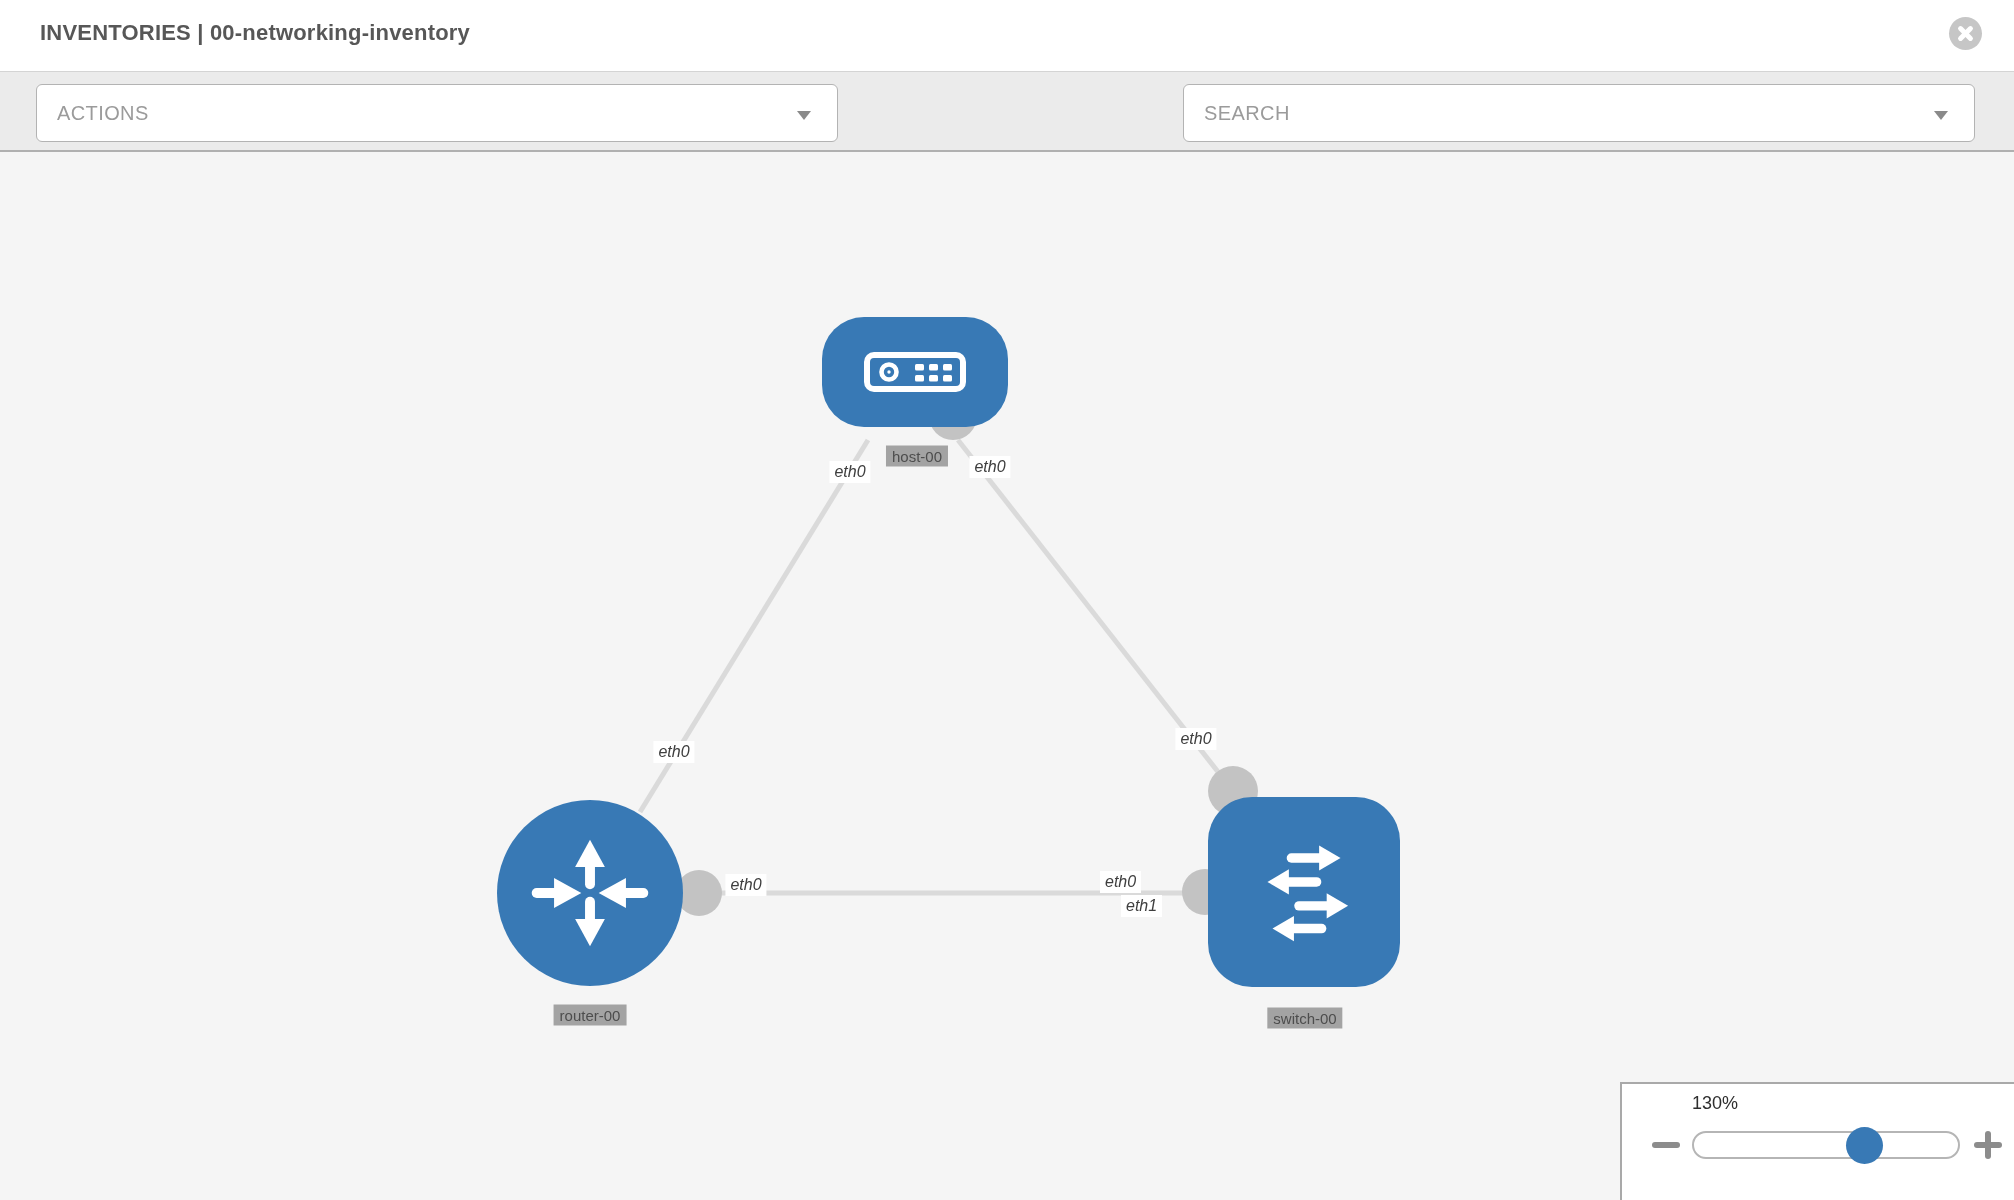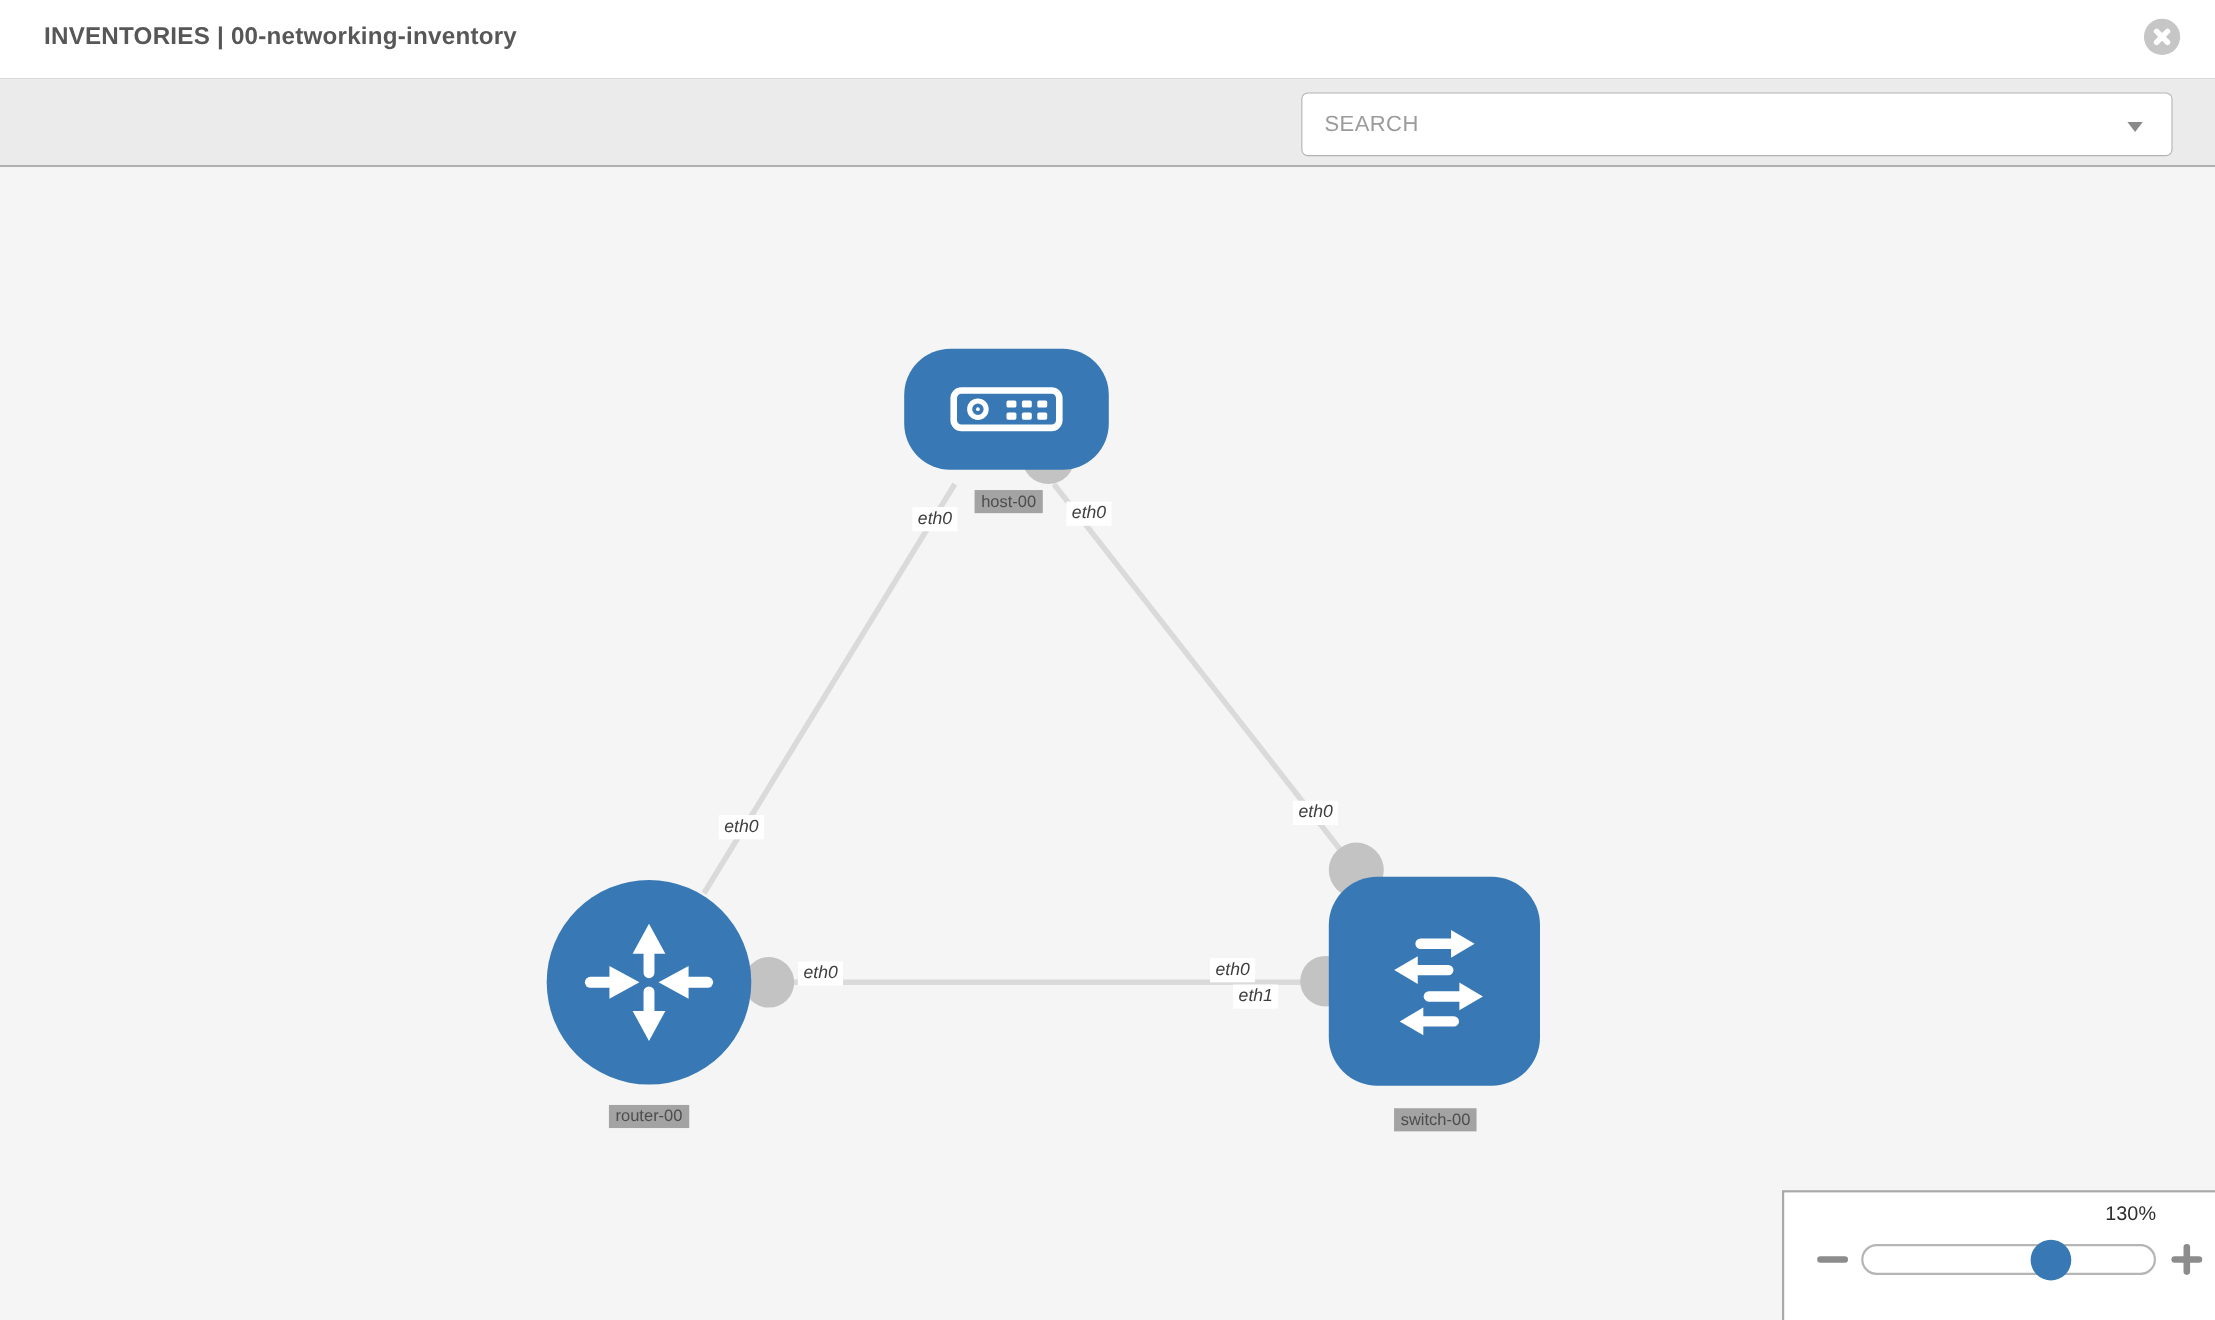--- a/index.html
+++ b/index.html
@@ -47,21 +47,21 @@
     font-size:15px; padding:2px 6px; white-space:nowrap;
     transform:translate(-50%,-50%); }
   .if-label { position:absolute; z-index:3; background:#ffffff; color:#3e3e3e;
     font-size:16px; padding:2px 5px; white-space:nowrap;font-style:italic; }
   .if-center { transform:translate(-50%,-50%); }
   .if-over { z-index:4; }
 
   
   .zoom-panel { position:absolute; left:1620px; top:930px; width:500px; height:360px;
     background:#ffffff; border:2px solid #a9a9a9; z-index:5; }
-  .zoom-level { position:absolute; left:70px; top:9px; width:268px; text-align:right;
+  .zoom-level { position:absolute; left:70px; top:9px; width:268px; text-align:left;
     font-size:18px; color:#2e2e2e; }
   .zoom-minus { position:absolute; left:30px; top:58px; width:28px; height:6px;
     background:#8c8c8c; border-radius:3px; cursor:pointer; }
   .zoom-track { position:absolute; left:70px; top:47px; width:268px; height:28px;
     background:#ffffff; border:2px solid #b5b5b5; border-radius:15px; cursor:pointer; }
   .zoom-thumb { position:absolute; left:224px; top:43px; width:37px; height:37px;
     border-radius:50%; background:#3879b5; cursor:pointer; }
   .zoom-plus { position:absolute; left:352px; top:47px; width:28px; height:28px; cursor:pointer; }
   .zoom-plus .h { position:absolute; left:0; top:11px; width:28px; height:6px;
     background:#8c8c8c; border-radius:3px; }
@@ -73,20 +73,24 @@
 
 <div class="header">
   <div class="header-title">INVENTORIES | 00-networking-inventory</div>
   <div class="close-btn">
     <div class="bar b1"></div>
     <div class="bar b2"></div>
   </div>
 </div>
 
 <div class="toolbar">
+  <div class="combo combo-actions">
+    <span class="ph">ACTIONS</span>
+    <span class="caret"></span>
+  </div>
 
   <div class="tool-icon" style="left:1052px;">
     <svg viewBox="0 0 24 24">
       <circle cx="16.2" cy="7.8" r="4.3" fill="none" stroke="#858d93" stroke-width="3.4"></circle>
       <rect x="15.2" y="1.0" width="9" height="7" fill="#ebebeb" transform="rotate(45 19.7 4.5)"></rect>
       <line x1="4.6" y1="19.6" x2="13.0" y2="11.2" stroke="#858d93" stroke-width="4.6" stroke-linecap="round"></line>
     </svg>
   </div>
   <div class="tool-icon" style="left:1117px;">
     <svg viewBox="0 0 24 24">

